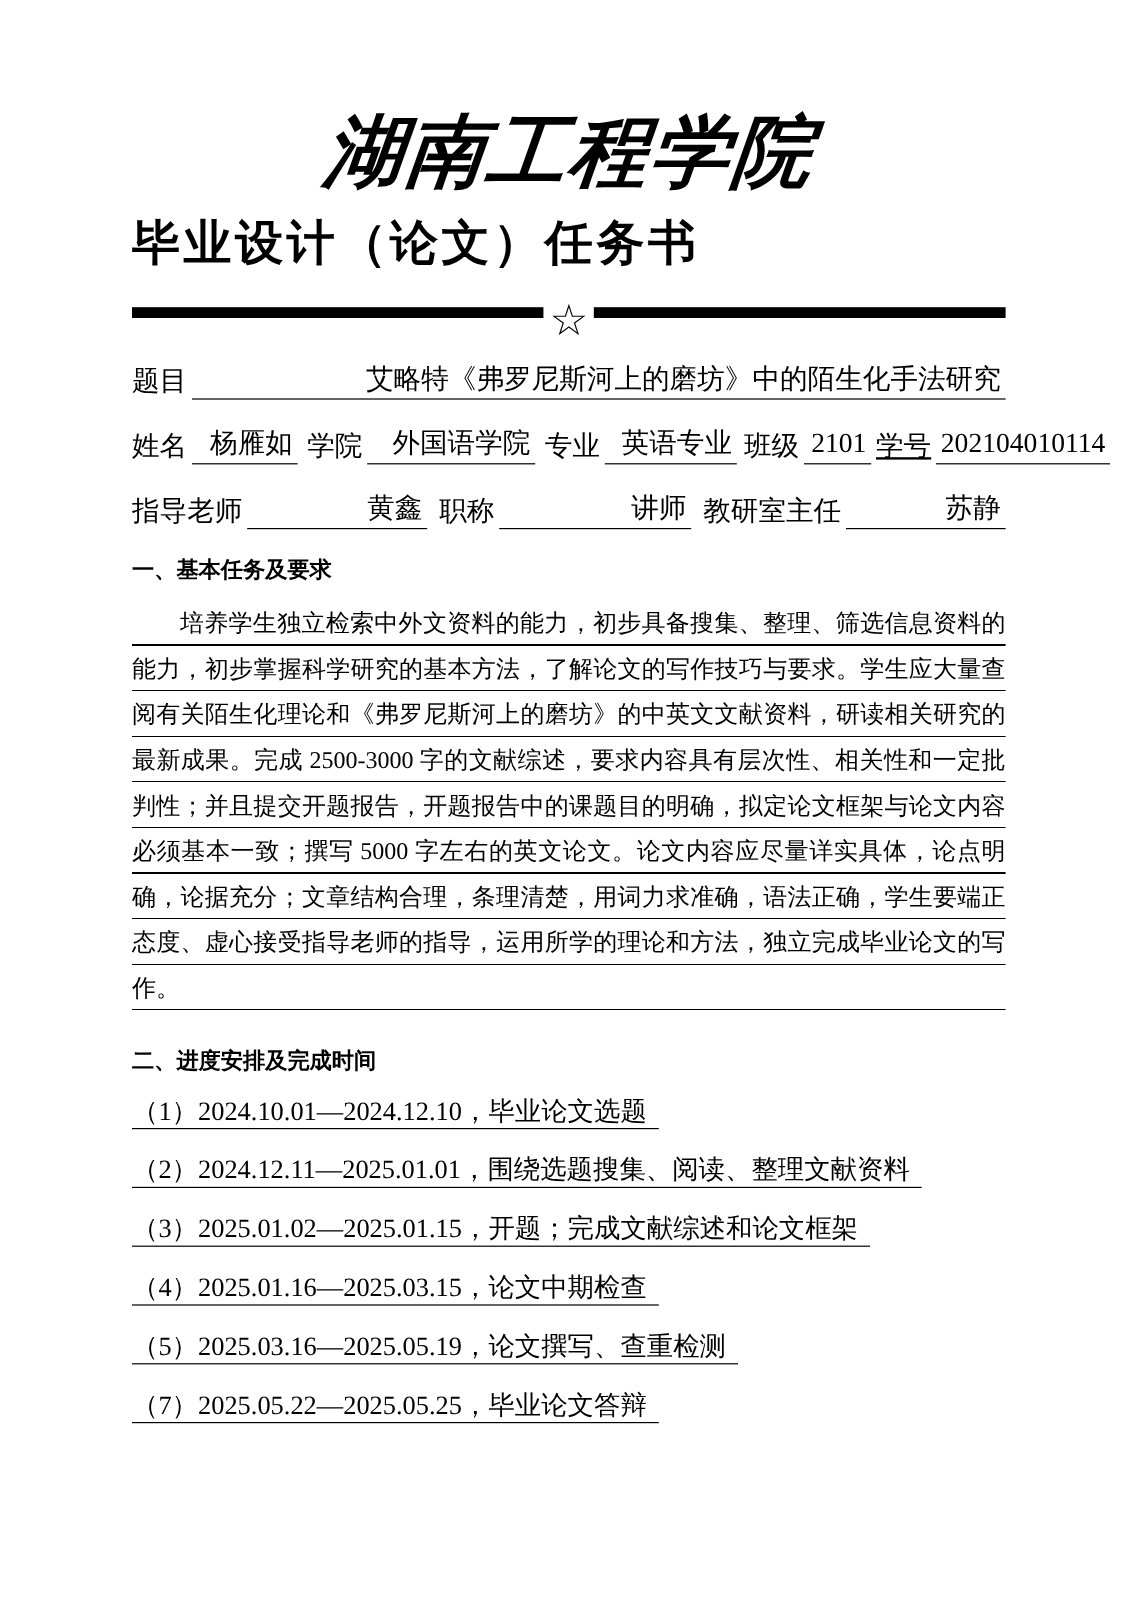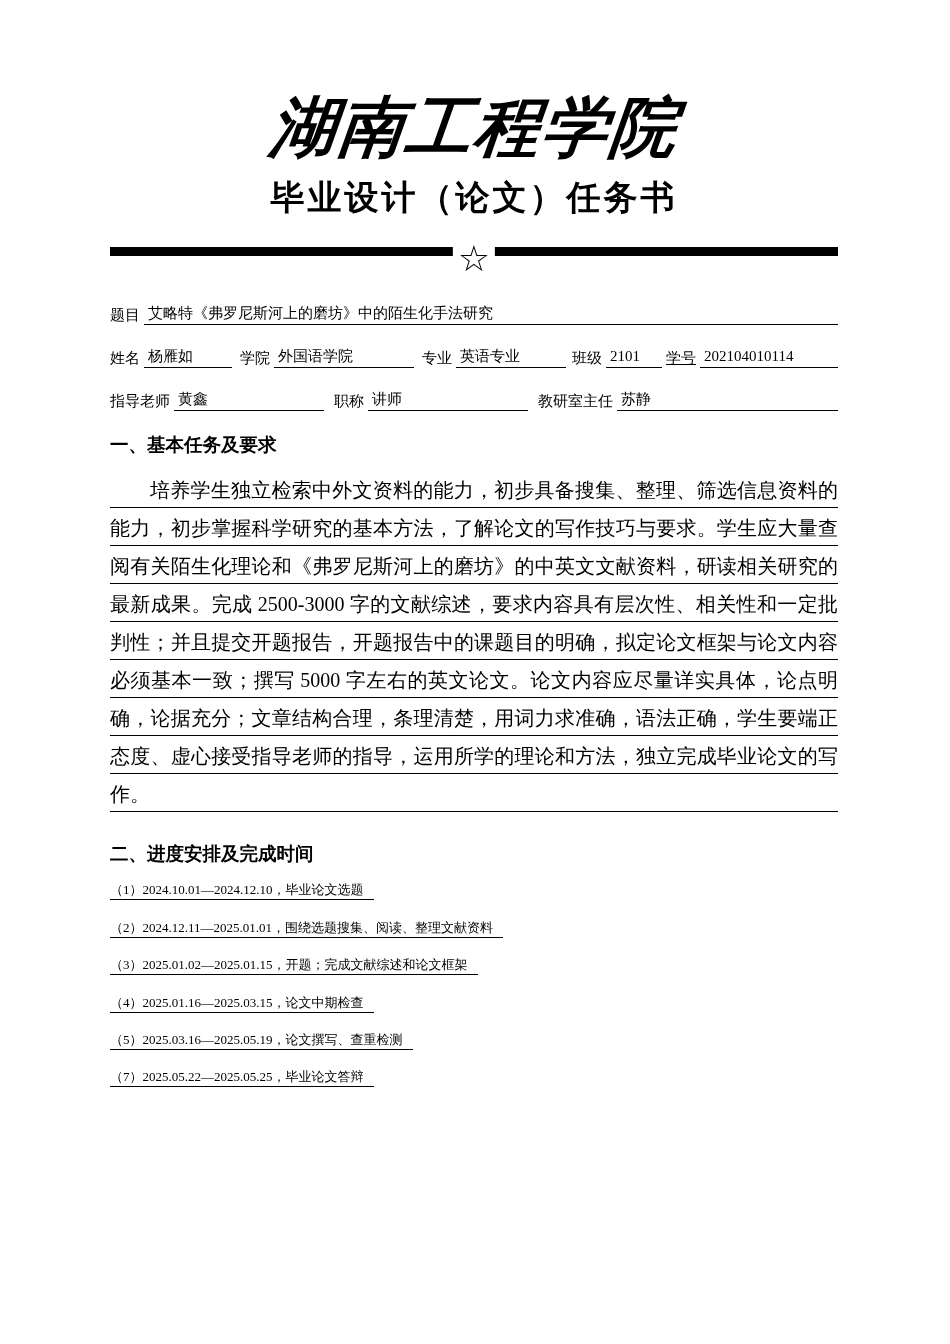--- a/index.html
+++ b/index.html
@@ -21,22 +21,21 @@
     text-align: center;
     font-size: 66px;
     font-weight: bold;
     font-style: italic;
     letter-spacing: 2px;
     font-family: "Liberation Serif", "DejaVu Serif", serif;
     transform: skewX(-6deg);
     line-height: 1.1;
   }
   .doc-title {
-    text-align: center;
-    font-size: 34px;
+    font-size: 40px;
     font-weight: bold;
     letter-spacing: 3px;
     margin-top: 10px;
     font-family: Liberation Serif, serif;
   }
 
   
   .divider { position: relative; margin-top: 26px; height: 44px; }
   .divider .bar { height: 9px; background: #000; width: 100%; }
   .divider .star {
@@ -45,26 +44,26 @@
     top: -8px;
     transform: translateX(-50%);
     background: #fff;
     padding: 0 5px;
     font-size: 36px;
     line-height: 1.1;
     font-family: "DejaVu Sans", sans-serif;
   }
 
   
-  .form { margin-top: 12px; font-size: 15px; }
+  .form { margin-top: 0; font-size: 23px; }
   .form-row { display: flex; align-items: flex-end; margin-bottom: 21px; line-height: 1.35; }
   .form-row .label { white-space: nowrap; padding-right: 4px; }
   .uline {
     border-bottom: 1px solid #000;
-    text-align: left;
+    text-align: right;
     white-space: nowrap;
     padding: 0 4px 1px 4px;
   }
   .grow { flex: 1 1 auto; }
 
   
   .section-heading {
     font-family: "Liberation Sans", "DejaVu Sans", sans-serif;
     font-weight: bold;
     font-size: 18.5px;
@@ -80,21 +79,21 @@
       to bottom,
       transparent 0px,
       transparent 36px,
       #000 36px,
       #000 37px,
       transparent 37px,
       transparent 38px
     );
   }
 
-  .schedule { margin-top: 16px; font-size: 13px; }
+  .schedule { margin-top: 16px; font-size: 22px; }
   .schedule-row { margin-bottom: 20.5px; line-height: 1.3; }
   .schedule-row .item-text {
     border-bottom: 1px solid #000;
     padding: 0 10px 2px 0;
   }
 </style>
 </head>
 <body>
 
 <div class="page">

